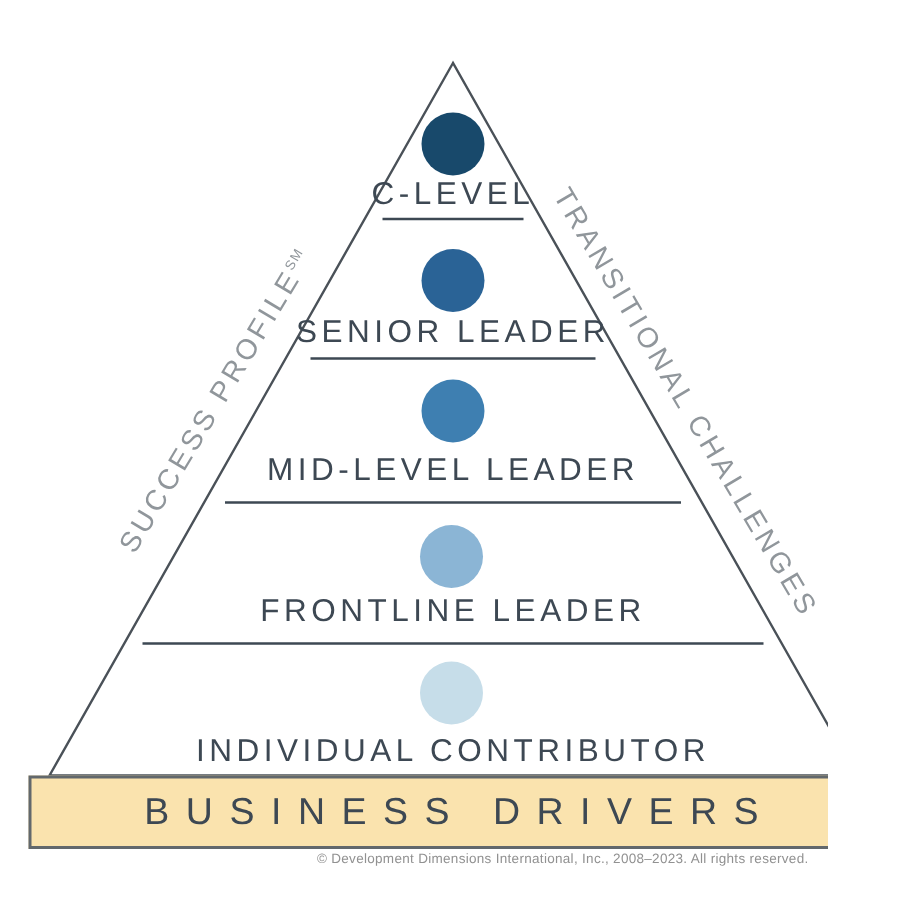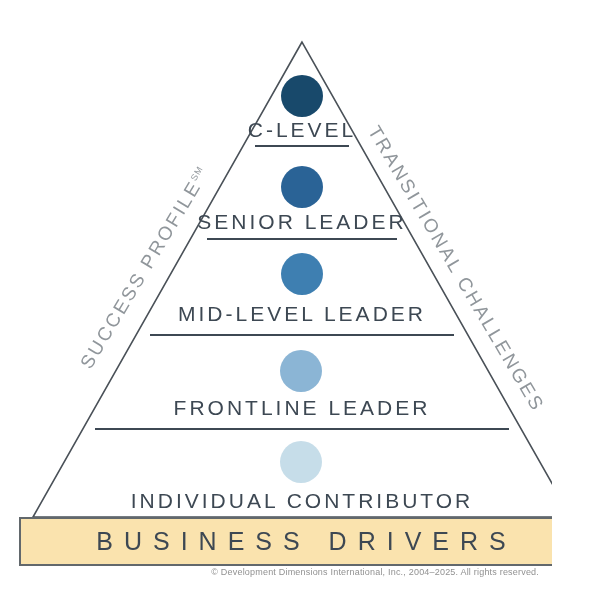--- a/index.html
+++ b/index.html
@@ -94,15 +94,15 @@
   <div class="side-label left">
     <span>SUCCESS PROFILE</span><sup>SM</sup>
   </div>
 
   <div class="side-label right">TRANSITIONAL CHALLENGES</div>
 
   <div class="bar" style="background-color: rgb(250, 227, 174);">
     <span>BUSINESS DRIVERS</span>
   </div>
 
-  <div class="footer">© Development Dimensions International, Inc., 2004–2025. All rights reserved.</div>
+  <div class="footer">© Development Dimensions International, Inc., 2008–2023. All rights reserved.</div>
 
 </div>
 
 </body></html>

